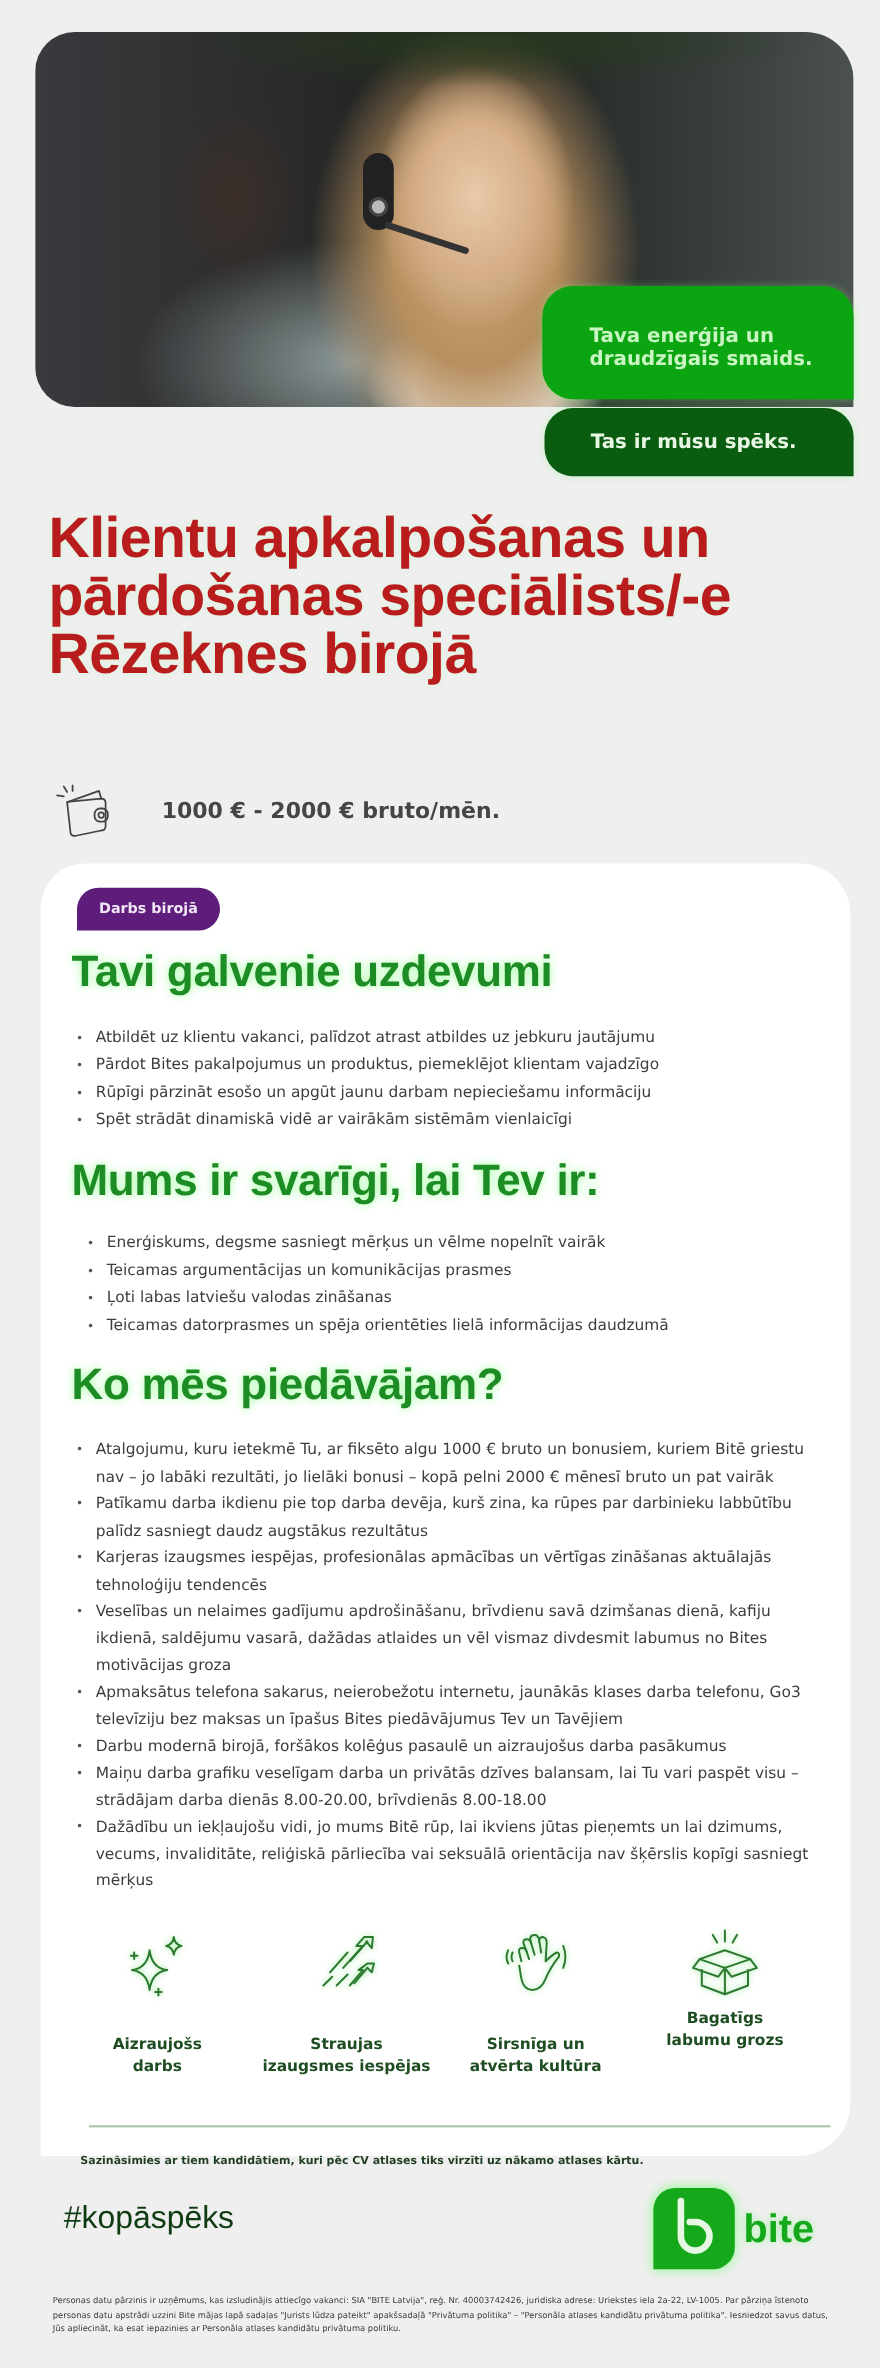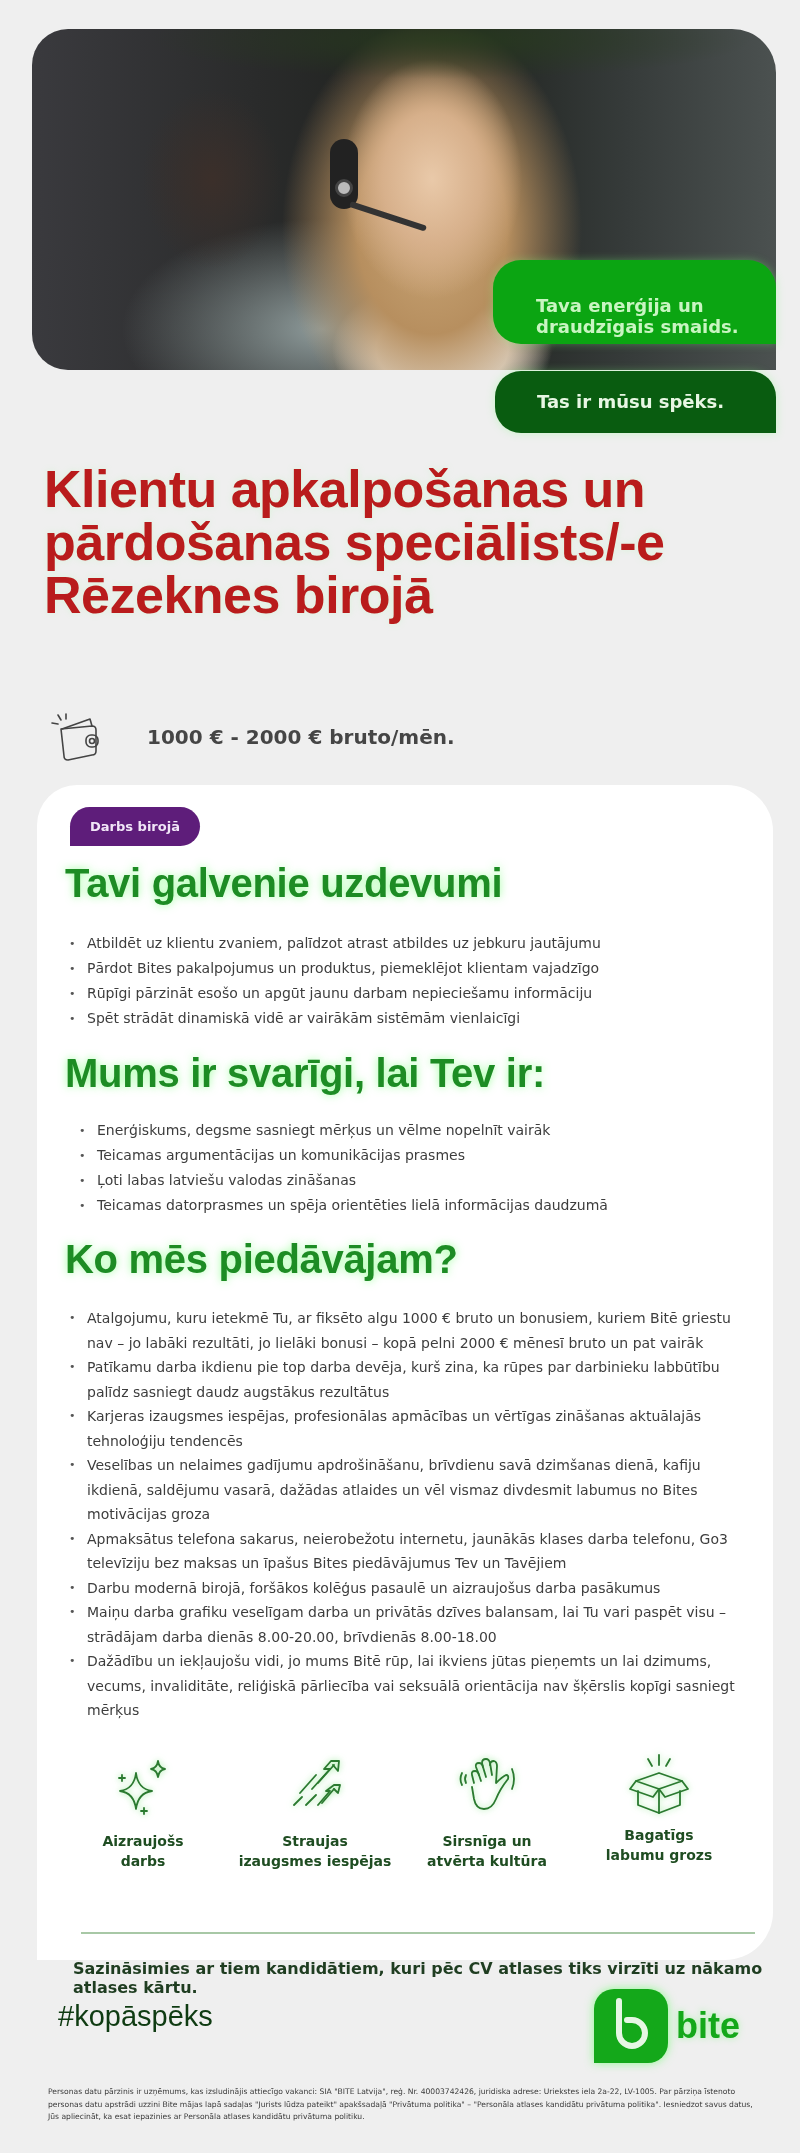--- a/index.html
+++ b/index.html
@@ -18,21 +18,21 @@
       radial-gradient(ellipse 200px 110px at 290px 300px, #8e9b9b 0%, rgba(140,150,150,0) 100%),
       linear-gradient(90deg, #3a3a3e 0%, #2a2b2b 30%, #1d201c 55%, #363b3a 80%, #4b5150 100%);
   }
   .hero-photo .plant { position:absolute; left:120px; top:0; width:600px; height:80px;
     background: radial-gradient(ellipse 300px 40px at 300px 10px, rgba(40,60,30,.8), rgba(0,0,0,0)); }
   .hero-photo .headset { position:absolute; left:298px; top:110px; width:28px; height:70px; border-radius:14px; background:#222; }
   .hero-photo .headset-ring { position:absolute; left:303px; top:150px; width:18px; height:18px; border-radius:50%; background:#bbb; border:3px solid #444; }
   .hero-photo .mic { position:absolute; left:318px; top:172px; width:80px; height:6px; background:#333; transform:rotate(18deg); transform-origin:left center; border-radius:3px; }
 
   .bubble-light {
-    position: absolute; left: 493px; top: 260px; width: 283px; height: 84px;
+    position: absolute; left: 493px; top: 260px; width: 283px; height: 103px;
     background: #0ba512; border-radius: 28px 28px 0 28px;
     box-shadow: 0 0 8px rgba(120,255,120,.35);
     padding: 35px 0 0 43px;
     color: #c9f5c2; font-weight: bold; font-size: 18px; line-height: 21px;
   }
   .bubble-dark {
     position: absolute; left: 495px; top: 371px; width: 281px; height: 62px;
     background: #095c10; border-radius: 26px 26px 0 26px;
     box-shadow: 0 0 8px rgba(120,255,120,.35);
     padding: 20px 16px 0 42px;
@@ -68,24 +68,24 @@
     text-shadow: 0 0 8px rgba(80,255,80,.55);
   }
   .list { position: absolute; left: 30px; list-style: none; font-size: 14px; color: #3d3d3d; }
   .list li { position: relative; padding-left: 20px; line-height: 25px; }
   .list li::before { content: "•"; position: absolute; left: 2px; top: 0; color: #555; font-size: 11px; }
   .list.tight li { line-height: 24.5px; }
 
   .features { position: absolute; left: 20px; top: 968px; width: 690px; display: flex; }
   .feature { width: 172px; display: flex; flex-direction: column; align-items: center; }
   .feature svg { width: 66px; height: 66px; filter: drop-shadow(0 0 3px rgba(90,220,90,.6)); }
-  .feature-label { margin-top: 12px; text-align: center; font-size: 14px; font-weight: bold; line-height: 20px; color: #1f4d22; }
+  .feature-label { margin-top: 30px; text-align: center; font-size: 14px; font-weight: bold; line-height: 20px; color: #1f4d22; }
   .feature.f4 .feature-label { margin-top: 6px; }
   .card-divider { position: absolute; left: 44px; top: 1147px; width: 674px; height: 2px; background: #a8c8a6; }
-  .contact-note { position: absolute; left: 36px; top: 1174px; font-size: 16px; font-weight: bold; color: #1f3d21; }
+  .contact-note { position: absolute; left: 36px; top: 1174px; font-size: 10px; font-weight: bold; color: #1f3d21; }
 
   
   .hashtag { position: absolute; left: 58px; top: 2000px; font-family: "Liberation Sans", sans-serif; font-weight: normal; font-size: 29px; color: #0f3b12; }
   .logo { position: absolute; left: 594px; top: 1989px; display: flex; align-items: center; }
   .logo-box { width: 74px; height: 74px; background: #14a81a; border-radius: 20px 20px 20px 0; box-shadow: 0 0 10px rgba(100,255,100,.7); position: relative; }
   .logo-box svg { position: absolute; left: 15px; top: 8px; width: 44px; height: 58px; }
   .logo-text { margin-left: 8px; font-family: "Liberation Sans", sans-serif; font-size: 36px; font-weight: bold; color: #14a81a; text-shadow: 0 0 6px rgba(100,255,100,.5); }
   .legal { position: absolute; left: 48px; top: 2086px; width: 716px; font-size: 7.6px; line-height: 12.5px; color: #3a3a3a; }
 </style>
 </head>
@@ -117,21 +117,21 @@
     <circle cx="42" cy="28" r="2.5"></circle>
   </svg>
   <span class="salary-text">1000 € - 2000 € bruto/mēn.</span>
 </div>
 
 <div class="card">
   <div class="badge">Darbs birojā</div>
 
   <h2 class="section-h" style="top:76px;">Tavi galvenie uzdevumi</h2>
   <ul class="list" style="top:146px;">
-    <li>Atbildēt uz klientu zvaniem, palīdzot atrast atbildes uz jebkuru jautājumu</li>
+    <li>Atbildēt uz klientu vakanci, palīdzot atrast atbildes uz jebkuru jautājumu</li>
     <li>Pārdot Bites pakalpojumus un produktus, piemeklējot klientam vajadzīgo</li>
     <li>Rūpīgi pārzināt esošo un apgūt jaunu darbam nepieciešamu informāciju</li>
     <li>Spēt strādāt dinamiskā vidē ar vairākām sistēmām vienlaicīgi</li>
   </ul>
 
   <h2 class="section-h" style="top:266px;">Mums ir svarīgi, lai Tev ir:</h2>
   <ul class="list" style="top:333px; left:40px;">
     <li>Enerģiskums, degsme sasniegt mērķus un vēlme nopelnīt vairāk</li>
     <li>Teicamas argumentācijas un komunikācijas prasmes</li>
     <li>Ļoti labas latviešu valodas zināšanas</li>

